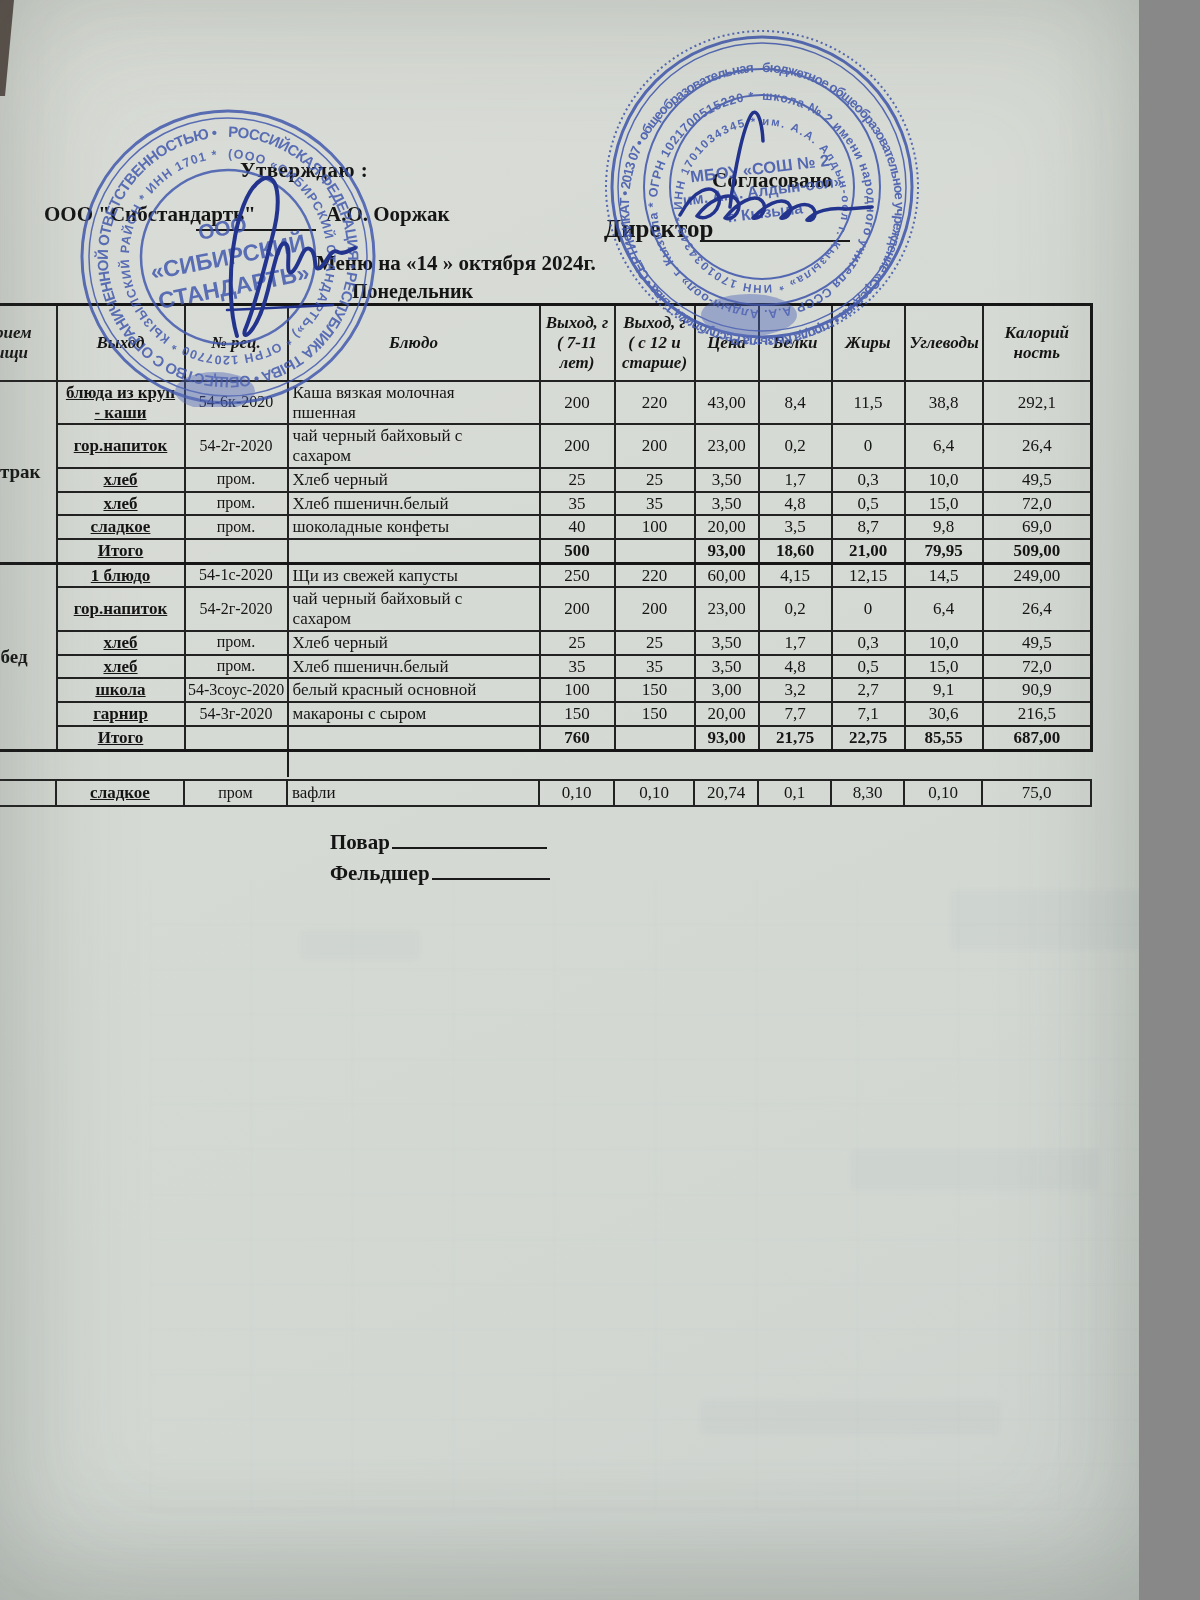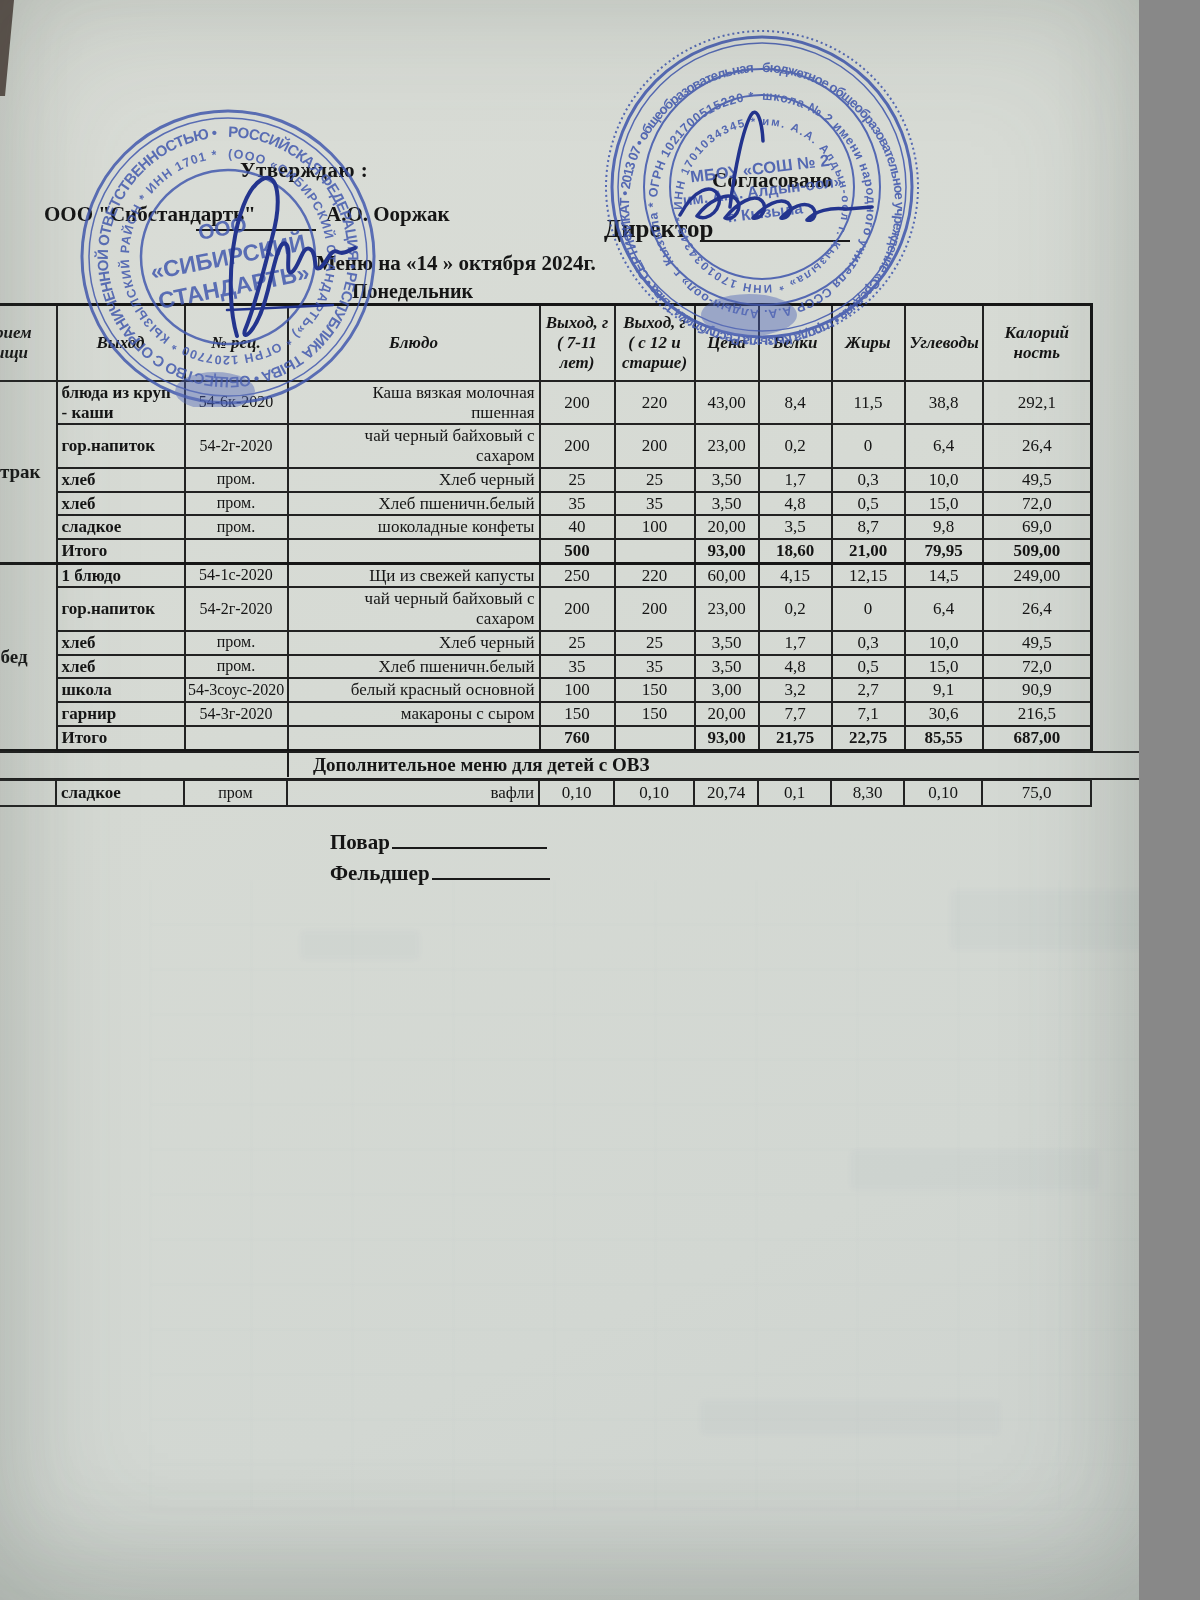--- a/index.html
+++ b/index.html
@@ -31,23 +31,23 @@
   
   table{border-collapse:collapse;table-layout:fixed;background:transparent;}
   .menu-table{position:absolute;left:-45px;top:303px;width:1135px;border:3px solid #161616;}
   .menu-table th,.menu-table td,.ovz-table td{
     border:2px solid #222;padding:1px 4px;font-size:17px;line-height:1.16;
     overflow:hidden;
   }
   th{font-style:italic;font-weight:bold;white-space:pre-line;text-align:center;height:72px;vertical-align:middle;}
   td{vertical-align:middle;}
   td.meal-cell{font-weight:bold;font-size:19px;text-align:center;}
-  td.razdel{font-weight:bold;}
+  td.razdel{font-weight:bold;text-align:center;text-decoration:underline;}
   td.rec{text-align:center;font-size:16px;white-space:nowrap;padding:1px 2px;}
-  td.dish{text-align:right;white-space:pre-line;}
+  td.dish{text-align:left;white-space:pre-line;}
   td.num{text-align:center;}
   tr.total-row td{font-weight:bold;border-top:2px solid #161616;}
   tr.section-start td{border-top:3px solid #161616;}
   
   .ovz-heading{
     position:absolute;left:0;top:751px;width:1140px;box-sizing:border-box;
     border-top:2px solid #1c1c1c;border-bottom:2px solid #1c1c1c;
     font-weight:bold;font-size:19px;padding:1px 0 2px 313px;white-space:nowrap;
   }
   .ovz-heading-tick{position:absolute;left:287px;top:751px;width:2px;height:26px;background:#1c1c1c;}
@@ -283,21 +283,20 @@
           <td class="num"></td>
           <td class="num">93,00</td>
           <td class="num">21,75</td>
           <td class="num">22,75</td>
           <td class="num">85,55</td>
           <td class="num">687,00</td>
         </tr>
       </tbody>
   </table>
 
-  <div class="ovz-heading">Дополнительное меню для детей с ОВЗ</div>
   <div class="ovz-heading-tick"></div>
   <table class="ovz-table">
     <colgroup>
       <col style="width:100px">
         <col style="width:128px">
         <col style="width:103px">
         <col style="width:252px">
       <col style="width:75px">
         <col style="width:80px">
         <col style="width:64px">

